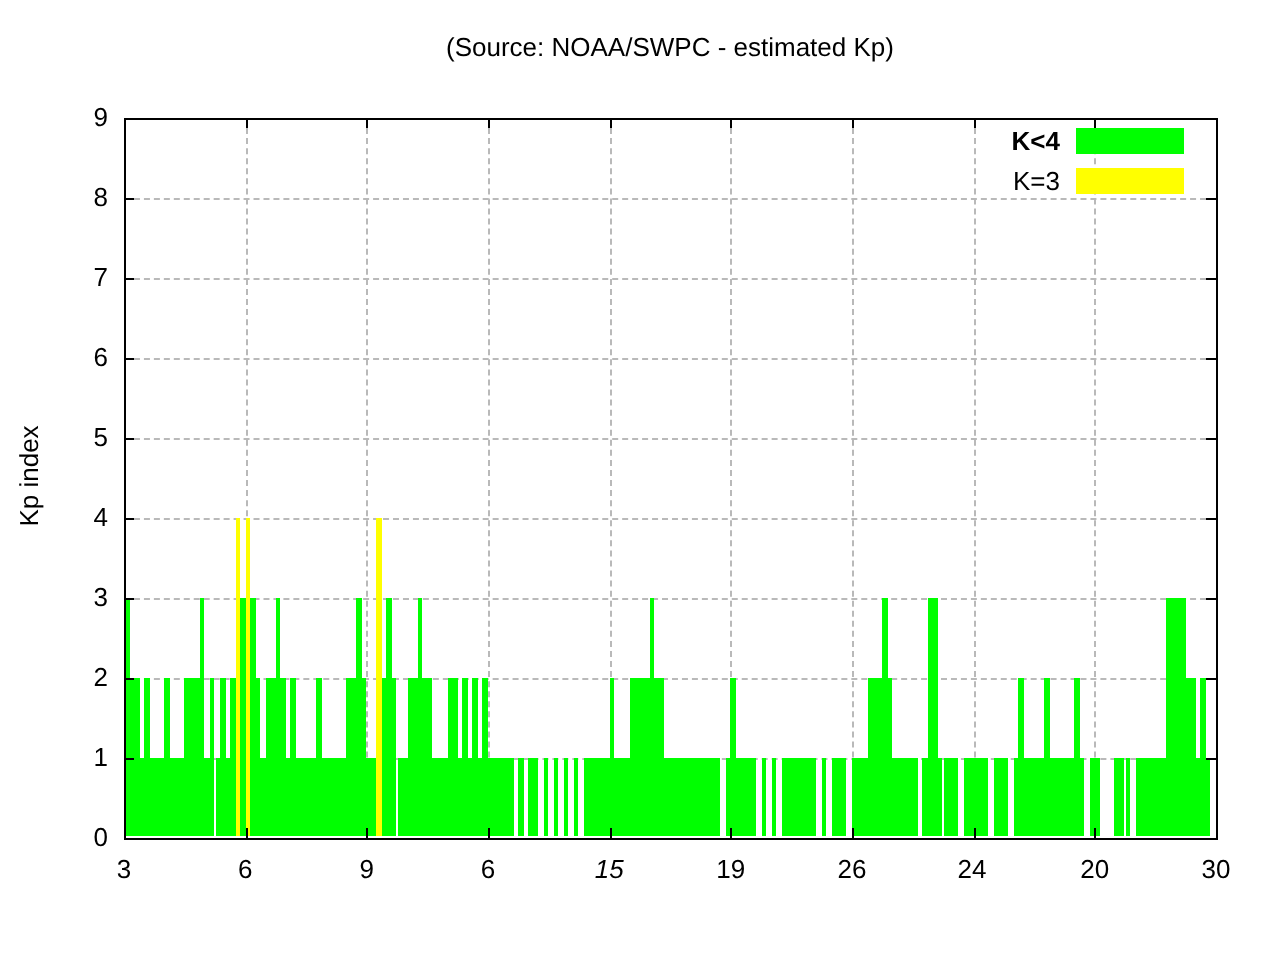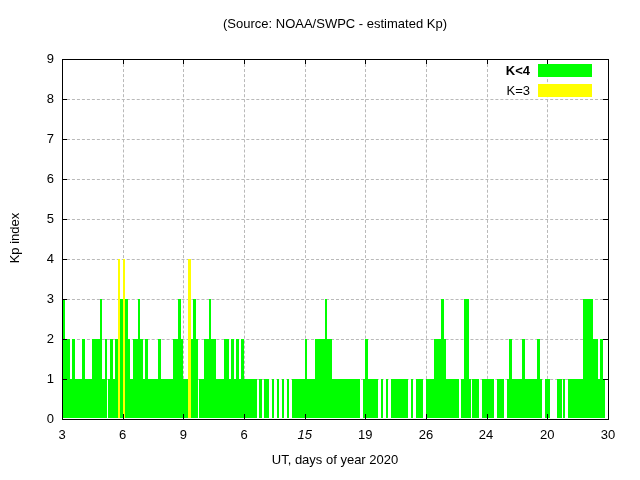--- a/index.html
+++ b/index.html
@@ -19,21 +19,20 @@
   .bar{position:absolute;}
   .legend-label{width:72px;text-align:right;font-size:13px;height:16px;line-height:16px;}
   .legend-swatch{width:54px;height:13px;}
 </style>
 </head>
 <body>
 
 <div id="chart">
   <div class="abs" id="title">(Source: NOAA/SWPC - estimated Kp)</div>
   <div class="abs" id="ylabel">Kp index</div>
-  <div class="abs" id="xlabel">UT, days of year 2020</div>
 
   <div class="abs" id="grid-layer">
       <div class="abs hgrid" style="left: 62px; top: 379px; width: 546px;"></div>
       <div class="abs hgrid" style="left: 62px; top: 339px; width: 546px;"></div>
       <div class="abs hgrid" style="left: 62px; top: 299px; width: 546px;"></div>
       <div class="abs hgrid" style="left: 62px; top: 259px; width: 546px;"></div>
       <div class="abs hgrid" style="left: 62px; top: 219px; width: 546px;"></div>
       <div class="abs hgrid" style="left: 62px; top: 179px; width: 546px;"></div>
       <div class="abs hgrid" style="left: 62px; top: 139px; width: 546px;"></div>
       <div class="abs hgrid" style="left: 62px; top: 99px; width: 546px;"></div>

